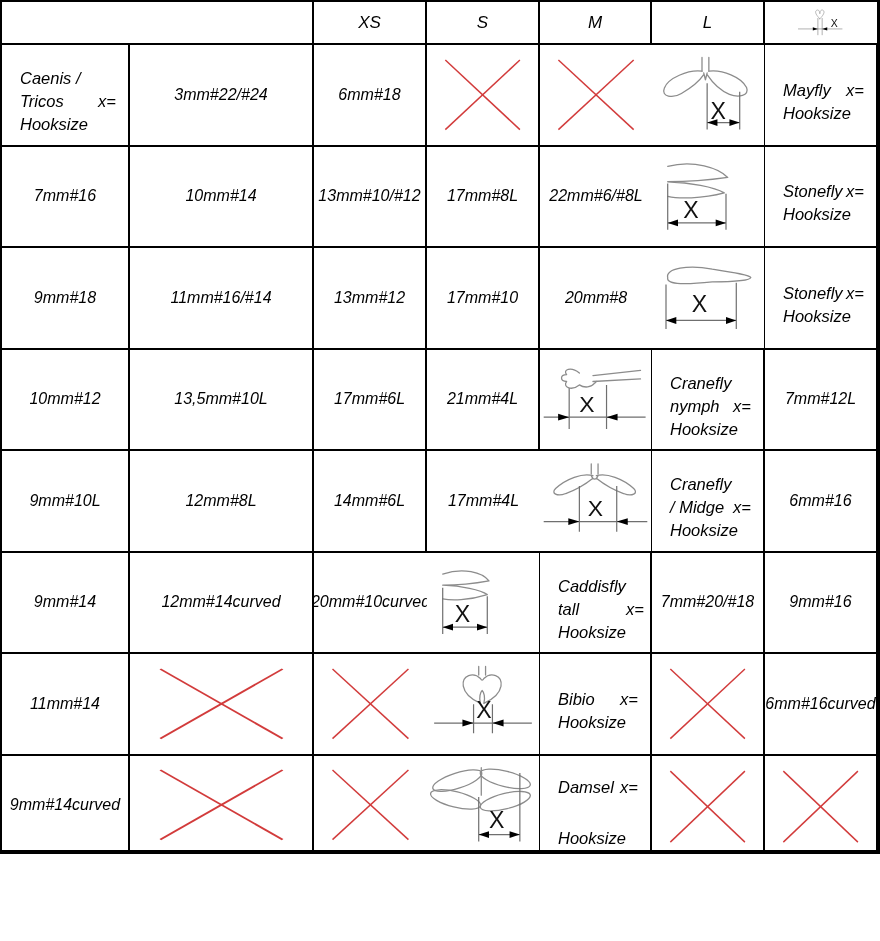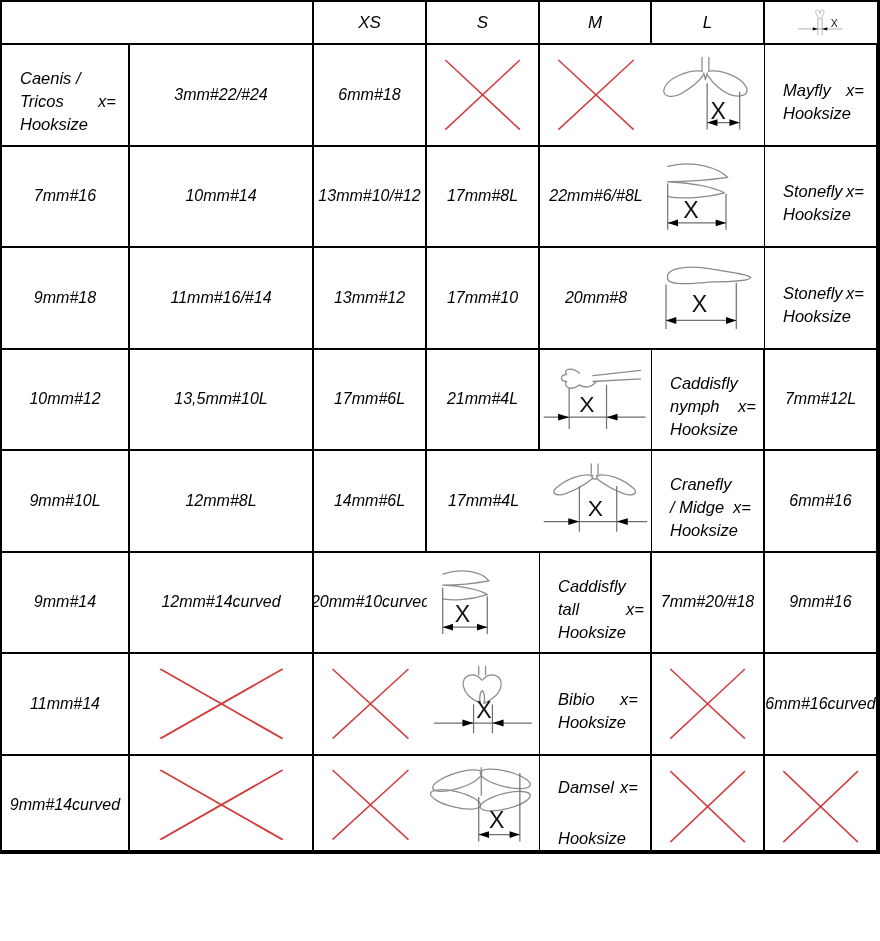--- a/index.html
+++ b/index.html
@@ -198,21 +198,21 @@
       <path class="wing" d="M44 16 C34 8 24 12 29 18 C21 18 21 26 29 26 C24 32 34 38 44 30 C50 34 58 33 62 28 L64 26"></path>
       <path class="wing" d="M60 19 L116 13 M60 26 L116 23"></path>
       <path class="dim" d="M32 34 V82 M76 30 V82 M2 68 H122"></path>
       <polygon class="arr" points="32,68 19,64 19,72"></polygon>
       <polygon class="arr" points="76,68 89,64 89,72"></polygon>
       <text class="xl" x="44" y="62">X</text>
     </svg>
   </div>
   <div class="c label-cell">
     <div class="label-line1">
-        <span>Caddisfly nymph</span>
+        <span>Cranefly nymph</span>
         <span>x=</span>
       </div>
     <div>Hooksize</div>
   </div>
   <div class="c size-cell">
       <div>7mm</div>
       <div>#12L</div>
     </div>
   <div class="c size-cell">
       <div>9mm</div>

